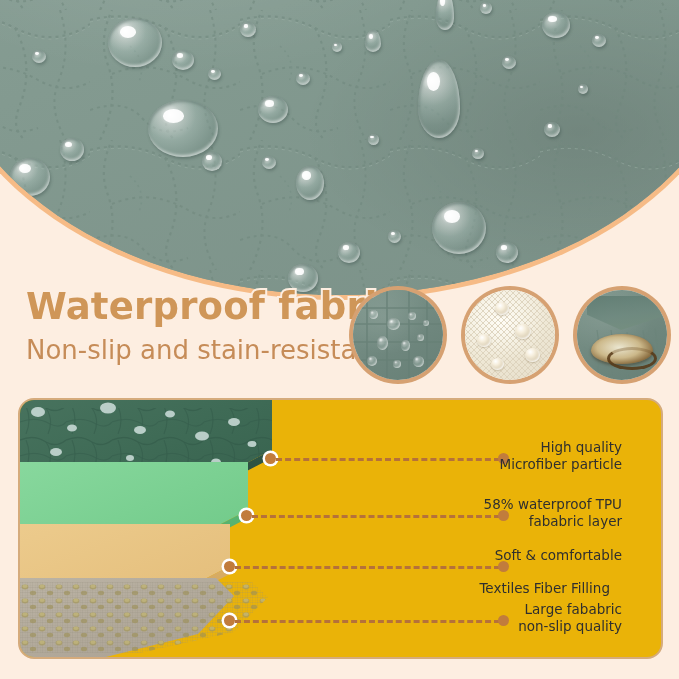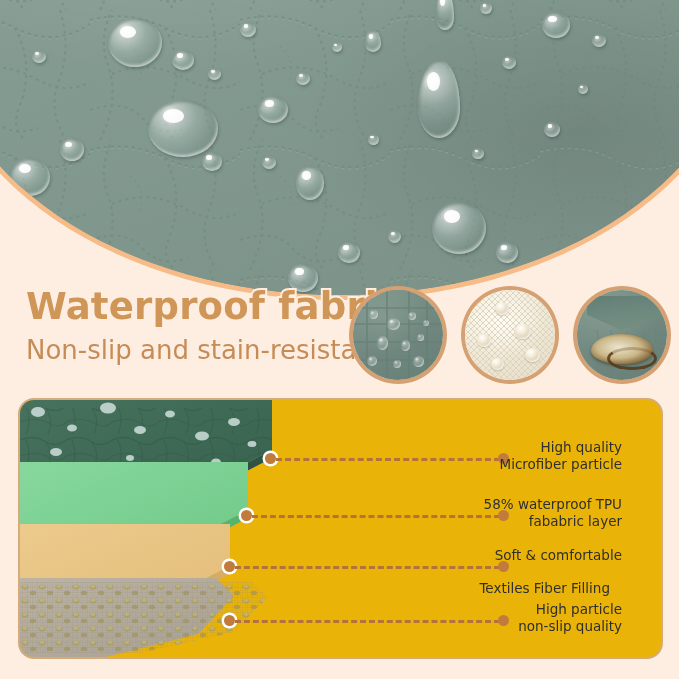--- a/index.html
+++ b/index.html
@@ -416,20 +416,20 @@
         <div class="dash" style="left:215px;width:265px;"></div>
         <div class="dot" style="left:478px;"></div>
         <div class="label" style="left:300px;top:-19px;width:302px;">Soft &amp; comfortable</div>
         <div class="label" style="left:288px;top:-2px;width:302px;margin-top:16px;">Textiles Fiber Filling</div>
       </div>
 
       <div class="row" style="top:220px;">
         <div class="dot ring" style="left:204px;"></div>
         <div class="dash" style="left:215px;width:265px;"></div>
         <div class="dot" style="left:478px;"></div>
-        <div class="label" style="left:300px;top:-19px;width:302px;">High particle</div>
+        <div class="label" style="left:300px;top:-19px;width:302px;">Large fababric</div>
         <div class="label" style="left:300px;top:-2px;width:302px;">non-slip quality</div>
       </div>
 
     </div>
   </div>
 
 </div>
 
 </body></html>

